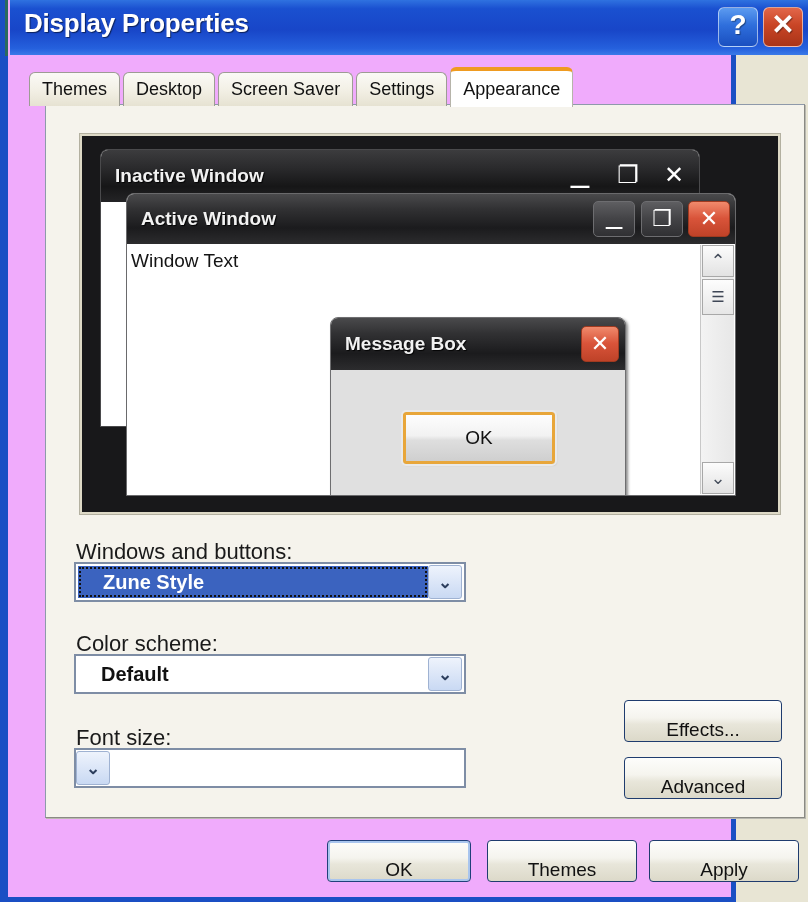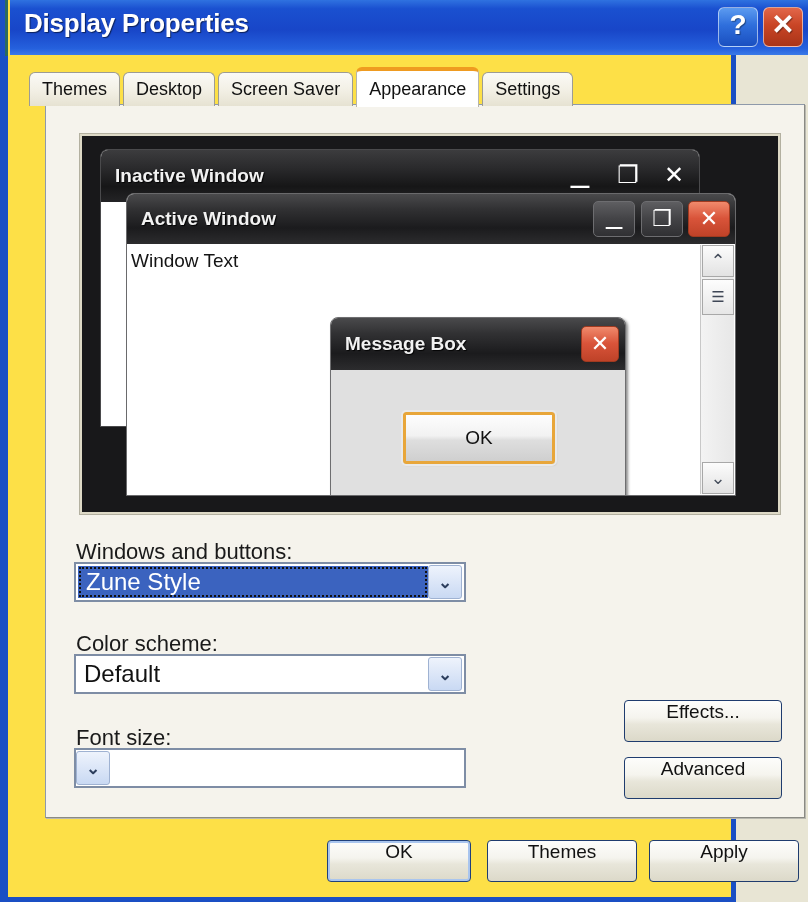--- a/index.html
+++ b/index.html
@@ -7,21 +7,21 @@
     width: 808px; height: 902px;
     font-family: "Liberation Sans", sans-serif;
     overflow: hidden;
     background: #e8e5d4;
   }
 
   
   #window-frame {
     position: absolute; left: 0; top: 0;
     width: 736px; height: 902px;
-    background: #fde047;
+    background: #f0abfc;
     border-left: 5px solid #1a4fc4;
     border-right: 5px solid #1a4fc4;
     border-bottom: 5px solid #1a4fc4;
     border-top: 0;
   }
   #frame-edge-left {
     position: absolute; left: 0; top: 0; width: 3px; height: 902px;
     background: linear-gradient(to bottom, #2b6a5e 0%, #2b6a5e 56px, #1a4fc4 56px, #1a4fc4 100%);
   }
 
@@ -225,22 +225,22 @@
     position: absolute; font-size: 22px; color: #1a1a1a; white-space: nowrap;
   }
   .combo {
     position: absolute; height: 40px;
     background: #ffffff;
     border: 2px solid #7e8da5;
     display: flex; align-items: center;
     cursor: pointer;
   }
   .combo-value {
-    flex: 1; padding-left: 8px; font-size: 24px; color: #111;
-    white-space: nowrap; overflow: hidden;
+    flex: 1; padding-left: 25px; font-size: 20px; color: #111;
+    white-space: nowrap; overflow: hidden; font-weight: bold;
   }
   .combo-value.selected {
     background: #3b63bf;
     color: #ffffff;
     outline: 2px dotted #111;
     outline-offset: -3px;
     margin: 2px 0 2px 2px;
     height: 32px;
     display: flex; align-items: center;
   }
@@ -252,21 +252,21 @@
     display: flex; align-items: center; justify-content: center;
     color: #2b3d5c; font-size: 17px; font-weight: bold;
   }
 
   
   .xp-button {
     position: absolute;
     background: linear-gradient(to bottom, #fdfdfb 0%, #f5f4ee 42%, #e8e6da 58%, #dcd9c9 100%);
     border: 1px solid #1f3c6e;
     border-radius: 4px;
-    display: flex; align-items: flex-start; justify-content: center;
+    display: flex; align-items: flex-end; justify-content: center;
     font-size: 19px; color: #111; cursor: pointer;
     white-space: nowrap;
   }
   .xp-button.default {
     border: 1px solid #20407a;
     box-shadow: inset 0 0 0 2px #a9c5ee;
   }
 
   
   #footer-buttons { position: absolute; left: 0; top: 0; width: 100%; height: 100%; }
@@ -291,25 +291,25 @@
   <div id="tabstrip">
     <div class="tab">
       <span>Themes</span>
     </div>
     <div class="tab">
       <span>Desktop</span>
     </div>
     <div class="tab">
       <span>Screen Saver</span>
     </div>
+    <div class="tab">
+      <span>Settings</span>
+    </div>
     <div class="tab active">
       <span>Appearance</span>
-    </div>
-    <div class="tab">
-      <span>Settings</span>
     </div>
   </div>
 
   <div id="tab-panel">
 
     <div id="preview-pane">
 
       <div id="inactive-window">
         <div id="inactive-titlebar" class="pv-titlebar-inactive">
           <div class="pv-title-text">Inactive Window</div>

